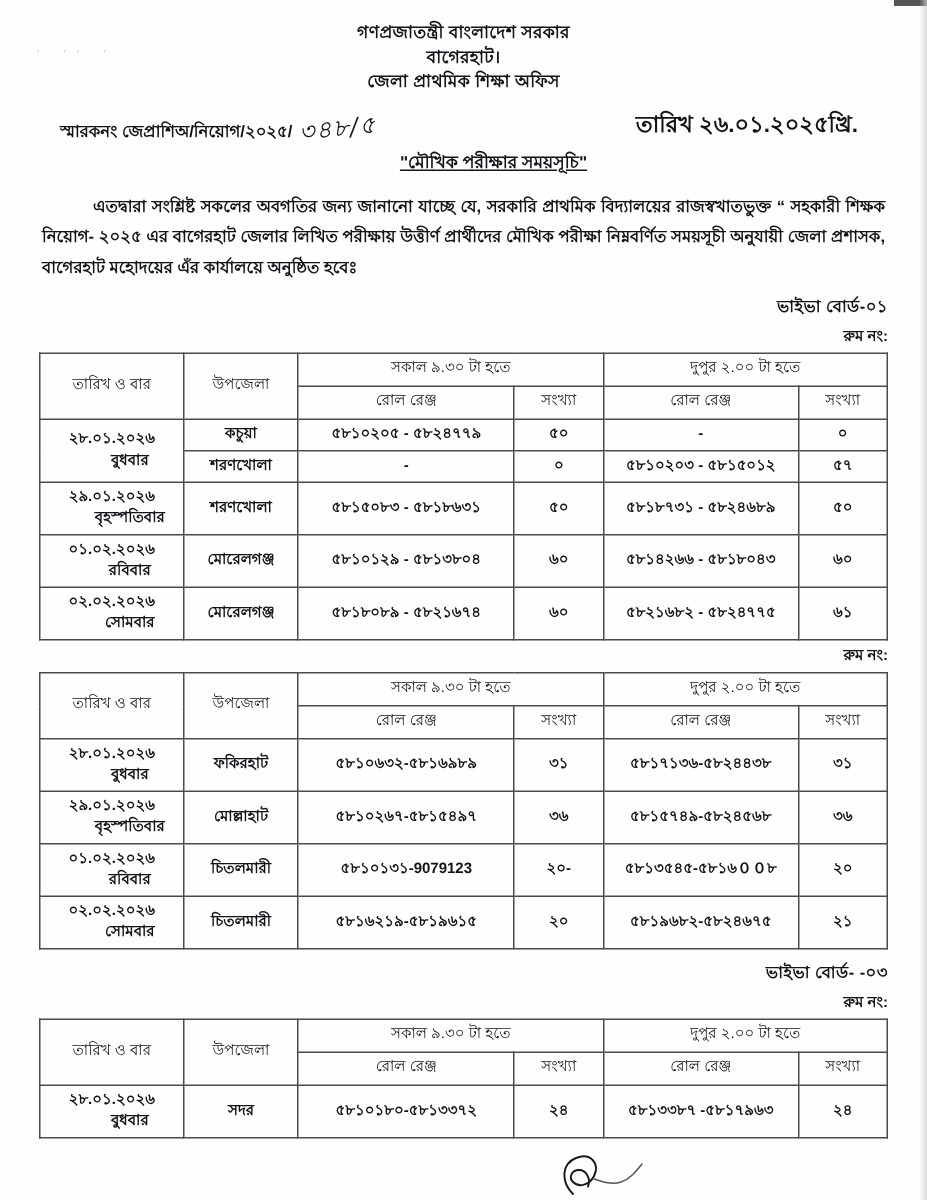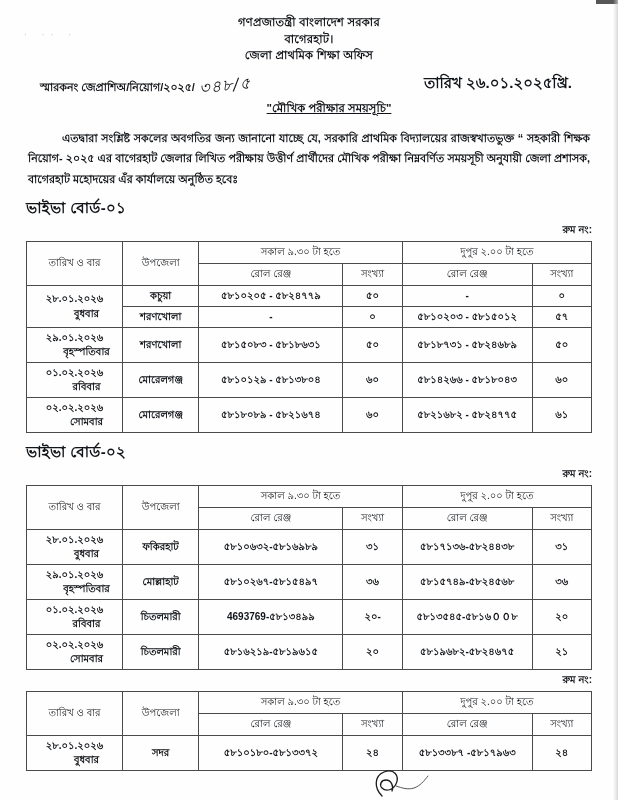--- a/index.html
+++ b/index.html
@@ -102,22 +102,22 @@
   .body-para {
     font-size: 11px;
     line-height: 1.85;
     text-align: justify;
     text-indent: 34px;
     margin: 0 2px 6px 2px;
     font-weight: 600;
   }
 
   .board-title {
-    text-align: left;
-    font-size: 15px;
+    text-align: right;
+    font-size: 11px;
     font-weight: 700;
     margin: 7px 0 1px 0;
     letter-spacing: .3px;
   }
   .room-no {
     text-align: right;
     font-size: 10px;
     font-weight: 700;
     margin-bottom: 2px;
   }
@@ -255,21 +255,20 @@
           <tr>
             <td class="datecell" rowspan="1"><span>০২.০২.২০২৬</span><span class="d2">সোমবার</span></td>
             <td class="upa">মোরেলগঞ্জ</td>
             <td class="">৫৮১৮০৮৯ - ৫৮২১৬৭৪</td>
             <td class="">৬০</td>
             <td class="">৫৮২১৬৮২ - ৫৮২৪৭৭৫</td>
             <td class="">৬১</td>
           </tr>
         </tbody>
       </table>
-      <div class="board-title">ভাইভা বোর্ড-০২</div>
       <div class="room-no">রুম নং:</div>
       <table class="sched">
         <colgroup>
           <col class="c-date">
           <col class="c-upa">
           <col class="c-roll1">
           <col class="c-num1">
           <col class="c-roll2">
           <col class="c-num2">
         </colgroup>
@@ -300,35 +299,36 @@
             <td class="datecell" rowspan="1"><span>২৯.০১.২০২৬</span><span class="d2">বৃহস্পতিবার</span></td>
             <td class="upa">মোল্লাহাট</td>
             <td class="">৫৮১০২৬৭-৫৮১৫৪৯৭</td>
             <td class="">৩৬</td>
             <td class="">৫৮১৫৭৪৯-৫৮২৪৫৬৮</td>
             <td class="">৩৬</td>
           </tr>
           <tr>
             <td class="datecell" rowspan="1"><span>০১.০২.২০২৬</span><span class="d2">রবিবার</span></td>
             <td class="upa">চিতলমারী</td>
-            <td class="">4693769-৫৮১৩৪৯৯</td>
+            <td class="">৫৮১০১৩১-9079123</td>
             <td class="">২০-</td>
             <td class="">৫৮১৩৫৪৫-৫৮১৬００৮</td>
             <td class="">২০</td>
           </tr>
           <tr>
             <td class="datecell" rowspan="1"><span>০২.০২.২০২৬</span><span class="d2">সোমবার</span></td>
             <td class="upa">চিতলমারী</td>
             <td class="">৫৮১৬২১৯-৫৮১৯৬১৫</td>
             <td class="">২০</td>
             <td class="">৫৮১৯৬৮২-৫৮২৪৬৭৫</td>
             <td class="">২১</td>
           </tr>
         </tbody>
       </table>
+      <div class="board-title">ভাইভা বোর্ড- -০৩</div>
       <div class="room-no">রুম নং:</div>
       <table class="sched">
         <colgroup>
           <col class="c-date">
           <col class="c-upa">
           <col class="c-roll1">
           <col class="c-num1">
           <col class="c-roll2">
           <col class="c-num2">
         </colgroup>

